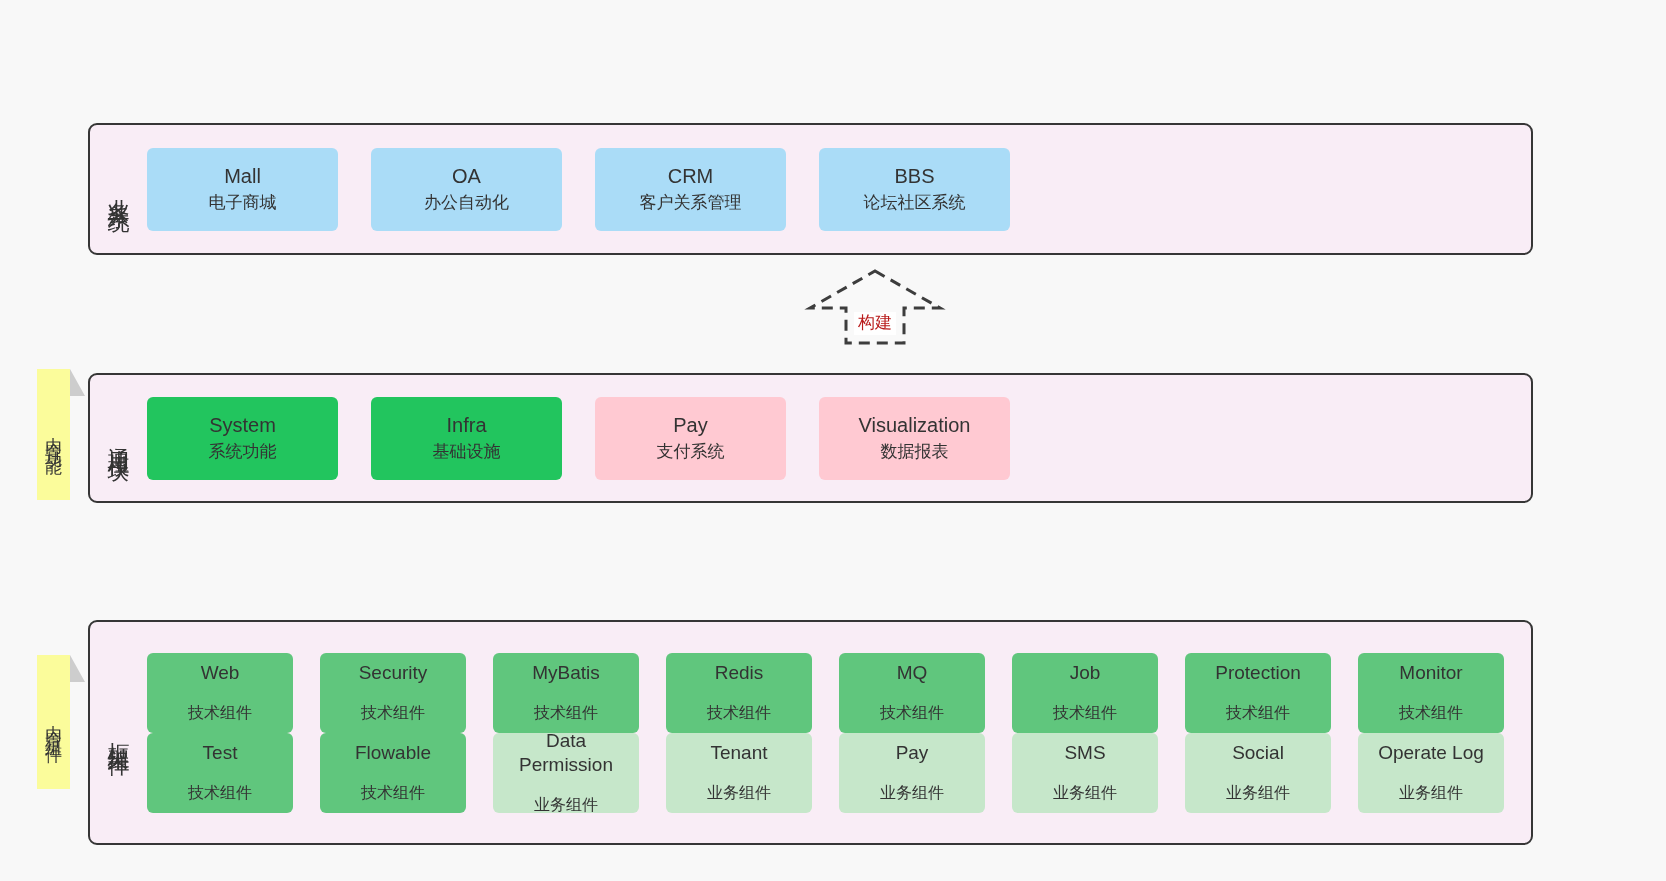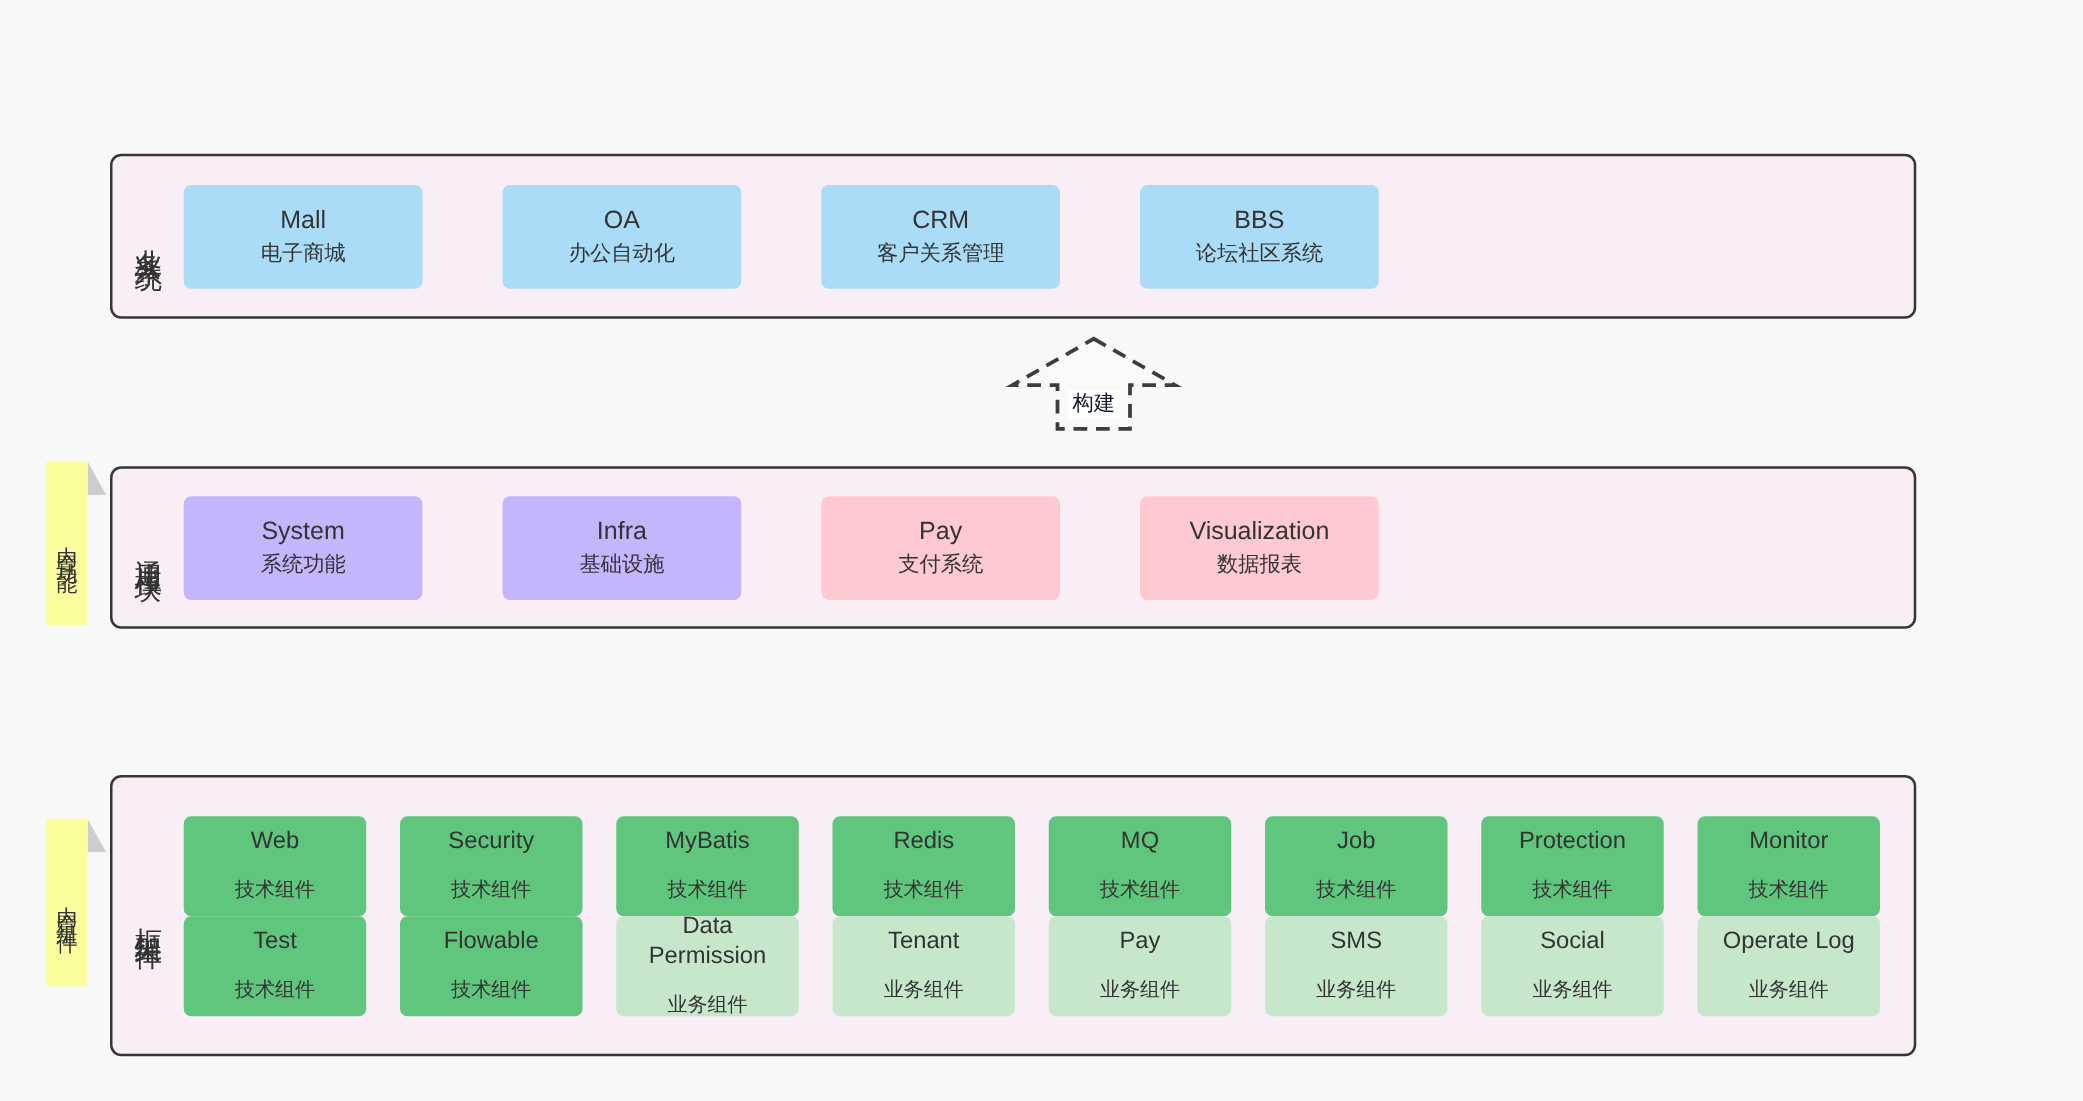--- a/index.html
+++ b/index.html
@@ -28,21 +28,21 @@
 
   .side-label{
     width:57px;flex:0 0 57px;
     display:flex;align-items:center;justify-content:center;
     writing-mode:vertical-rl;text-orientation:upright;
     font-size:22px;letter-spacing:4px;color:#333;
     user-select:none;
   }
 
   .boxes{
-    flex:1;display:flex;align-items:center;gap:64px;
+    flex:1;display:flex;align-items:center;gap:33px;
   }
   .box{
     border-radius:6px;
     display:flex;flex-direction:column;align-items:center;justify-content:center;
     text-align:center;color:#333;box-sizing:border-box;padding:4px 8px;
   }
   .box .t{font-size:20px;line-height:1.25;}
   .box .s{font-size:17px;line-height:1.3;margin-top:3px;}
 
   .w6{width:191px;height:83px;flex:0 0 191px;}
@@ -50,21 +50,21 @@
   .grid{
     flex:1;display:flex;flex-direction:column;justify-content:center;
   }
   .grid .row{display:flex;gap:27px;}
   .w8{width:146px;height:80px;flex:0 0 146px;}
   .w8 .t{font-size:19px;}
   .w8 .s{font-size:16px;margin-top:18px;}
 
   
   .blue{background:#aadcf7;}
-  .red{background:#c4b5fd;}
+  .red{background:#22c55e;}
   .pink{background:#ffc9d2;}
   .green{background:#60c67d;}
   .lightgreen{background:#c6e7ca;}
 
   
   .note{
     position:absolute;left:37px;width:33px;
     background:#fbfc9b;
     display:flex;align-items:center;justify-content:center;
   }
@@ -83,21 +83,21 @@
   }
 
   
   .arrow{position:absolute;width:150px;height:78px;}
   #arrow-build{left:800px;top:268px;}
   #arrow-implement{left:820px;top:512px;}
   .arrow svg{position:absolute;inset:0;width:100%;height:100%;}
   .arrow .arrow-label{
     position:absolute;left:50%;top:44px;transform:translateX(-50%);
     background:#ffffff;
-    font-size:17px;color:#0f172a;
+    font-size:17px;color:#b91c1c;
     padding:2px 4px;line-height:1.1;white-space:nowrap;
   }
 </style>
 </head>
 <body>
 
 <div class="canvas">
 
   <section class="panel" id="panel-business">
     <div class="side-label">业务系统</div>

